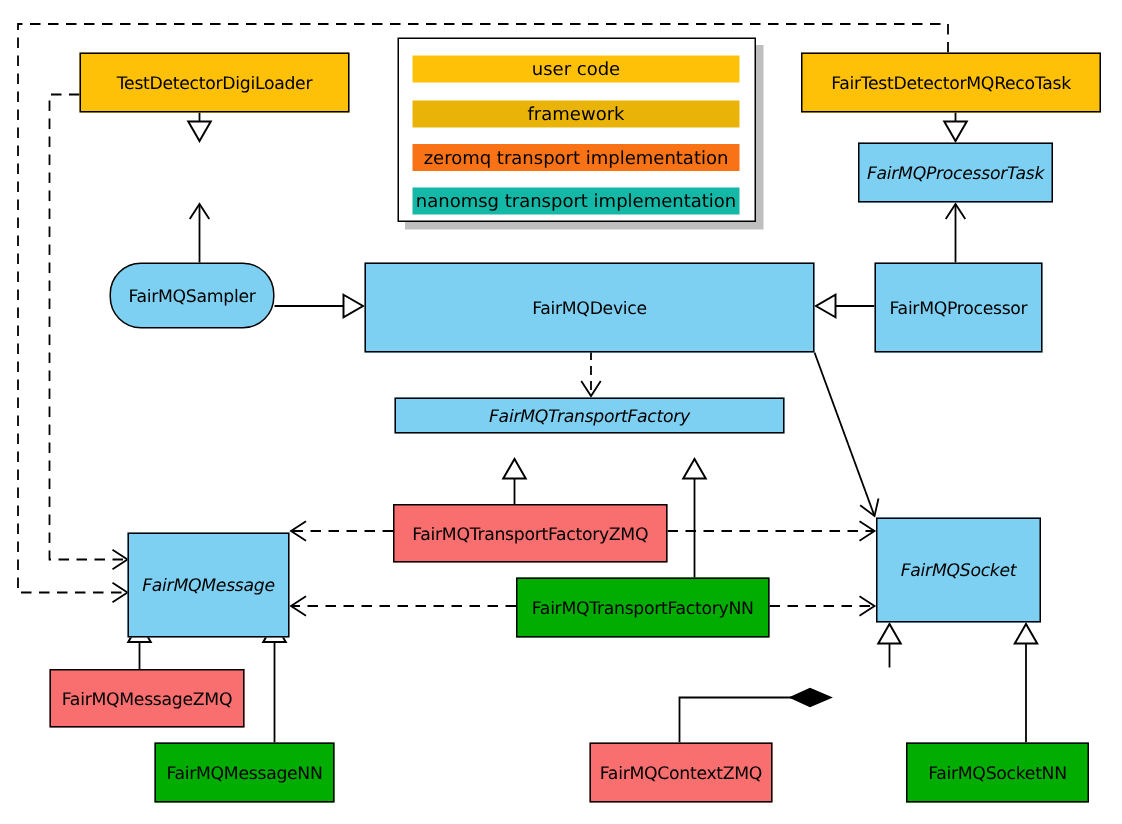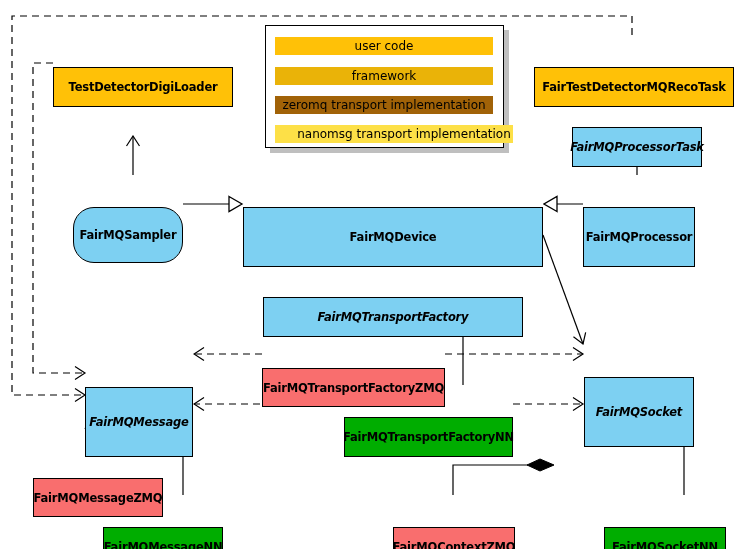--- a/index.html
+++ b/index.html
@@ -4,22 +4,22 @@
 <style>
   html,body{margin:0;padding:0;background:#ffffff;}
   .canvas{
     position:relative;width:748px;height:549px;background:#ffffff;overflow:hidden;
     font-family:"DejaVu Sans","Liberation Sans",sans-serif;
   }
   .edges{position:absolute;left:0;top:0;width:748px;height:549px;}
   .node{
     position:absolute;display:flex;align-items:center;justify-content:center;
     border:1.5px solid #000;box-sizing:border-box;
-    font-size:11.5px;font-weight:bold;color:#000;letter-spacing:-0.2px;
-    white-space:nowrap;text-align:center;margin-top:32px;
+    font-size:11.5px;font-weight:normal;color:#000;letter-spacing:-0.2px;
+    white-space:nowrap;text-align:center;
   }
   .abstract{font-style:italic;}
   .cat-user{background:#ffc107;}
   .cat-fw{background:#7dd0f2;}
   .cat-zmq{background:#f96e6e;}
   .cat-nn{background:#00ad00;}
   .legend{
     position:absolute;left:265px;top:25px;width:239px;height:123px;
     background:#ffffff;border:1.5px solid #000;box-sizing:border-box;
     box-shadow:5px 5px 0 #bfbfbf;
@@ -77,42 +77,42 @@
     <polygon points="527,465 540,459 554,465 540,471" fill="#000000" stroke="#000000" stroke-width="1"></polygon>
   </svg>
 
   <div class="legend">
     <div class="legend-swatch" style="top:11px;background:#ffc107;">
       <span>user code</span>
     </div>
     <div class="legend-swatch" style="top:41px;background:#eab308;">
       <span>framework</span>
     </div>
-    <div class="legend-swatch" style="top:70px;background:#a16207;">
+    <div class="legend-swatch" style="top:70px;background:#f97316;">
       <span>zeromq transport implementation</span>
     </div>
-    <div class="legend-swatch" style="top:99px;background:#fde047;padding-left:20px;">
+    <div class="legend-swatch" style="top:99px;background:#14b8a6;">
       <span>nanomsg transport implementation</span>
     </div>
   </div>
 
   <div class="node cat-user" style="left:53px;top:35px;width:180px;height:40px;">TestDetectorDigiLoader</div>
 
   <div class="node cat-user" style="left:534px;top:35px;width:200px;height:40px;">FairTestDetectorMQRecoTask</div>
 
 
   <div class="node cat-fw abstract" style="left:572px;top:95px;width:130px;height:40px;">FairMQProcessorTask</div>
 
-  <div class="node cat-fw" style="left:73px;top:175px;width:110px;height:56px;border-radius:21px;">FairMQSampler</div>
+  <div class="node cat-fw" style="left:73px;top:175px;width:110px;height:44px;border-radius:21px;">FairMQSampler</div>
 
   <div class="node cat-fw" style="left:243px;top:175px;width:300px;height:60px;">FairMQDevice</div>
 
   <div class="node cat-fw" style="left:583px;top:175px;width:112px;height:60px;">FairMQProcessor</div>
 
-  <div class="node cat-fw abstract" style="left:263px;top:265px;width:260px;height:40px;">FairMQTransportFactory</div>
+  <div class="node cat-fw abstract" style="left:263px;top:265px;width:260px;height:24px;">FairMQTransportFactory</div>
 
   <div class="node cat-zmq" style="left:262px;top:336px;width:183px;height:39px;">FairMQTransportFactoryZMQ</div>
 
   <div class="node cat-nn" style="left:344px;top:385px;width:169px;height:40px;">FairMQTransportFactoryNN</div>
 
   <div class="node cat-fw abstract" style="left:85px;top:355px;width:108px;height:70px;">FairMQMessage</div>
 
   <div class="node cat-fw abstract" style="left:584px;top:345px;width:110px;height:70px;">FairMQSocket</div>
 
   <div class="node cat-zmq" style="left:33px;top:446px;width:130px;height:39px;">FairMQMessageZMQ</div>

